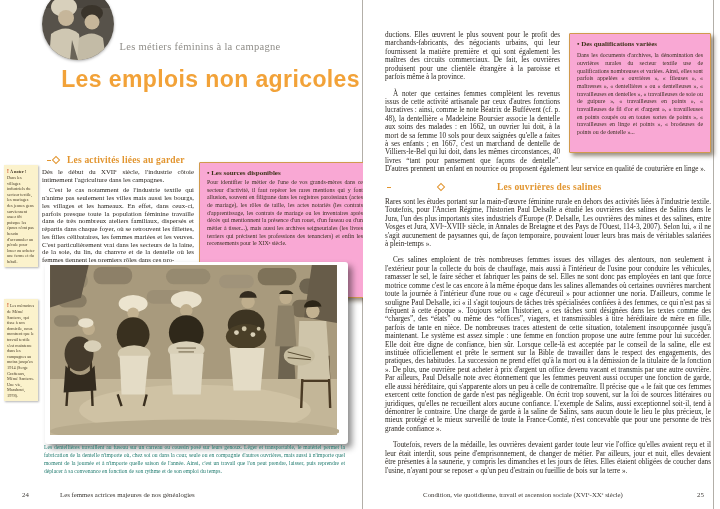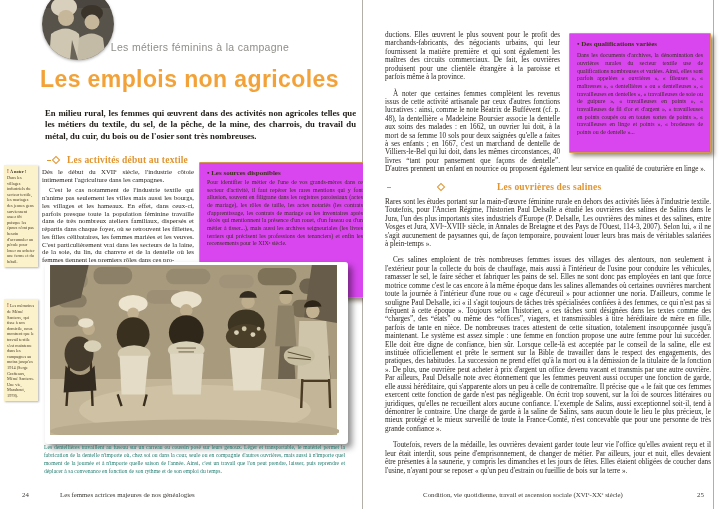--- a/index.html
+++ b/index.html
@@ -6,38 +6,38 @@
   #canvas{position:relative;width:720px;height:509px;background:#ffffff;overflow:hidden;
           font-family:"Liberation Serif", serif;color:#2b2620;}
   .page{position:absolute;top:0;height:509px;background:#ffffff;}
   #page-left{left:0;width:362px;border-right:1px solid #b3afa8;}
   #page-right{left:363px;width:350px;border-right:1px solid #b3afa8;}
 
   
   .header-circle{position:absolute;left:42px;top:-12px;width:72px;height:72px;border-radius:50%;
                  overflow:hidden;box-shadow:0 1px 3px rgba(0,0,0,.35);}
   .breadcrumb{position:absolute;left:45px;top:41px;width:310px;text-align:center;
-              font-family:Liberation Sans, sans-serif;font-size:10.5px;color:#8f8d88;letter-spacing:.3px;}
-  .page-title{position:absolute;left:40px;top:66px;width:320px;text-align:left;
+              font-family:Liberation Serif, serif;font-size:10.5px;color:#8f8d88;letter-spacing:.3px;}
+  .page-title{position:absolute;left:40px;top:66px;width:320px;text-align:right;
               font-family:"Liberation Sans", sans-serif;font-weight:bold;font-size:23px;
               color:#f2a238;letter-spacing:.4px;}
   .intro{position:absolute;left:45px;top:108px;width:311px;font-weight:bold;font-size:8.7px;
          line-height:1.32;text-align:justify;color:#1f1b16;}
 
   .sec-head{display:flex;align-items:center;font-weight:bold;font-size:9.5px;color:#e2952f;letter-spacing:.2px;}
   .sec-head .dash{display:inline-block;width:4px;height:1px;background:#e2952f;margin-right:2px;}
   .diamond{display:inline-block;width:4px;height:4px;border:1px solid #e2952f;transform:rotate(45deg);margin-right:8px;}
   #sec-textile{position:absolute;left:47px;top:155px;width:300px;}
 
   .leftcol{position:absolute;left:42px;top:168px;width:152px;font-size:6.8px;line-height:1.14;
            text-align:justify;}
   .leftcol p{margin:0 0 3px 0;}
   .leftcol p + p{text-indent:7px;}
 
-  .ibox{background:#d946ef;border:1px solid #d09a4e;box-shadow:3px 3px 4px rgba(66,50,26,.55);
+  .ibox{background:#f9a8d4;border:1px solid #d09a4e;box-shadow:3px 3px 4px rgba(66,50,26,.55);
         padding:6px 7px;box-sizing:border-box;border-radius:1px;}
   .ibox-title{font-weight:bold;font-size:7px;color:#3c3118;margin:0 0 2px 0;}
   .ibox-body{font-size:5.9px;line-height:1.3;text-align:justify;color:#3a3022;margin:0;}
   #sources-box{position:absolute;left:199px;top:162px;width:172px;min-height:136px;}
 
   .note{position:absolute;left:4px;width:34px;background:#fbf2cc;box-shadow:1px 1px 2px rgba(0,0,0,.3);
         padding:3px;box-sizing:border-box;font-size:4.3px;line-height:1.3;color:#473c28;text-align:left;}
   .note .alert{color:#c32700;font-weight:bold;font-size:5.5px;}
   .note .note-title{font-weight:bold;color:#3a3020;}
   #note-1{top:165px;}
@@ -83,26 +83,25 @@
         <path d="M9 46 q15 -11 28 0 l3 26 h-33 Z" fill="#cfc7b2"></path>
         <ellipse cx="50" cy="25" rx="11" ry="8" fill="#3a342b"></ellipse>
         <circle cx="50" cy="34" r="7.5" fill="#c6b69a"></circle>
         <path d="M37 50 q13 -9 24 0 l3 22 h-29 Z" fill="#c3bba6"></path>
         <path d="M30 52 l6 20 h-8 Z" fill="#6a6458"></path>
       </svg>
     </div>
 
     <div class="breadcrumb">Les métiers féminins à la campagne</div>
     <div class="page-title">Les emplois non agricoles</div>
-    <div class="intro">En milieu rural, les femmes qui œuvrent dans des activités non agricoles telles que les métiers du textile, du sel, de la pêche, de la mine, des charrois, du travail du métal, du cuir, du bois ou de l'osier sont très nombreuses.</div>
 
     <div class="sec-head" id="sec-textile">
       <span class="dash"></span>
       <span class="diamond"></span>
-      <span>Les activités début au textile</span>
+      <span>Les activités liées au garder</span>
     </div>
 
     <div class="leftcol">
       <p>Dès le début du XVIIᵉ siècle, l'industrie côtoie intimement l'agriculture dans les campagnes.</p>
       <p>C'est le cas notamment de l'industrie textile qui n'anime pas seulement les villes mais aussi les bourgs, les villages et les hameaux. En effet, dans ceux-ci, parfois presque toute la population féminine travaille dans de très nombreux ateliers familiaux, dispersés et répartis dans chaque foyer, où se retrouvent les fillettes, les filles célibataires, les femmes mariées et les veuves. C'est particulièrement vrai dans les secteurs de la laine, de la soie, du lin, du chanvre et de la dentelle où les femmes tiennent les premiers rôles dans ces pro-</p>
     </div>
 
     <div class="ibox" id="sources-box">
       <p class="ibox-title">• Les sources disponibles</p>
       <p class="ibox-body">Pour identifier le métier de l'une de vos grands-mères dans ce secteur d'activité, il faut repérer les rares mentions qui y font allusion, souvent en filigrane dans les registres paroissiaux (actes de mariage), les rôles de taille, les actes notariés (les contrats d'apprentissage, les contrats de mariage ou les inventaires après décès qui mentionnent la présence d'un rouet, d'un fuseau ou d'un métier à tisser...), mais aussi les archives seigneuriales (les livres terriers qui précisent les professions des tenanciers) et enfin les recensements pour le XIXᵉ siècle.</p>

